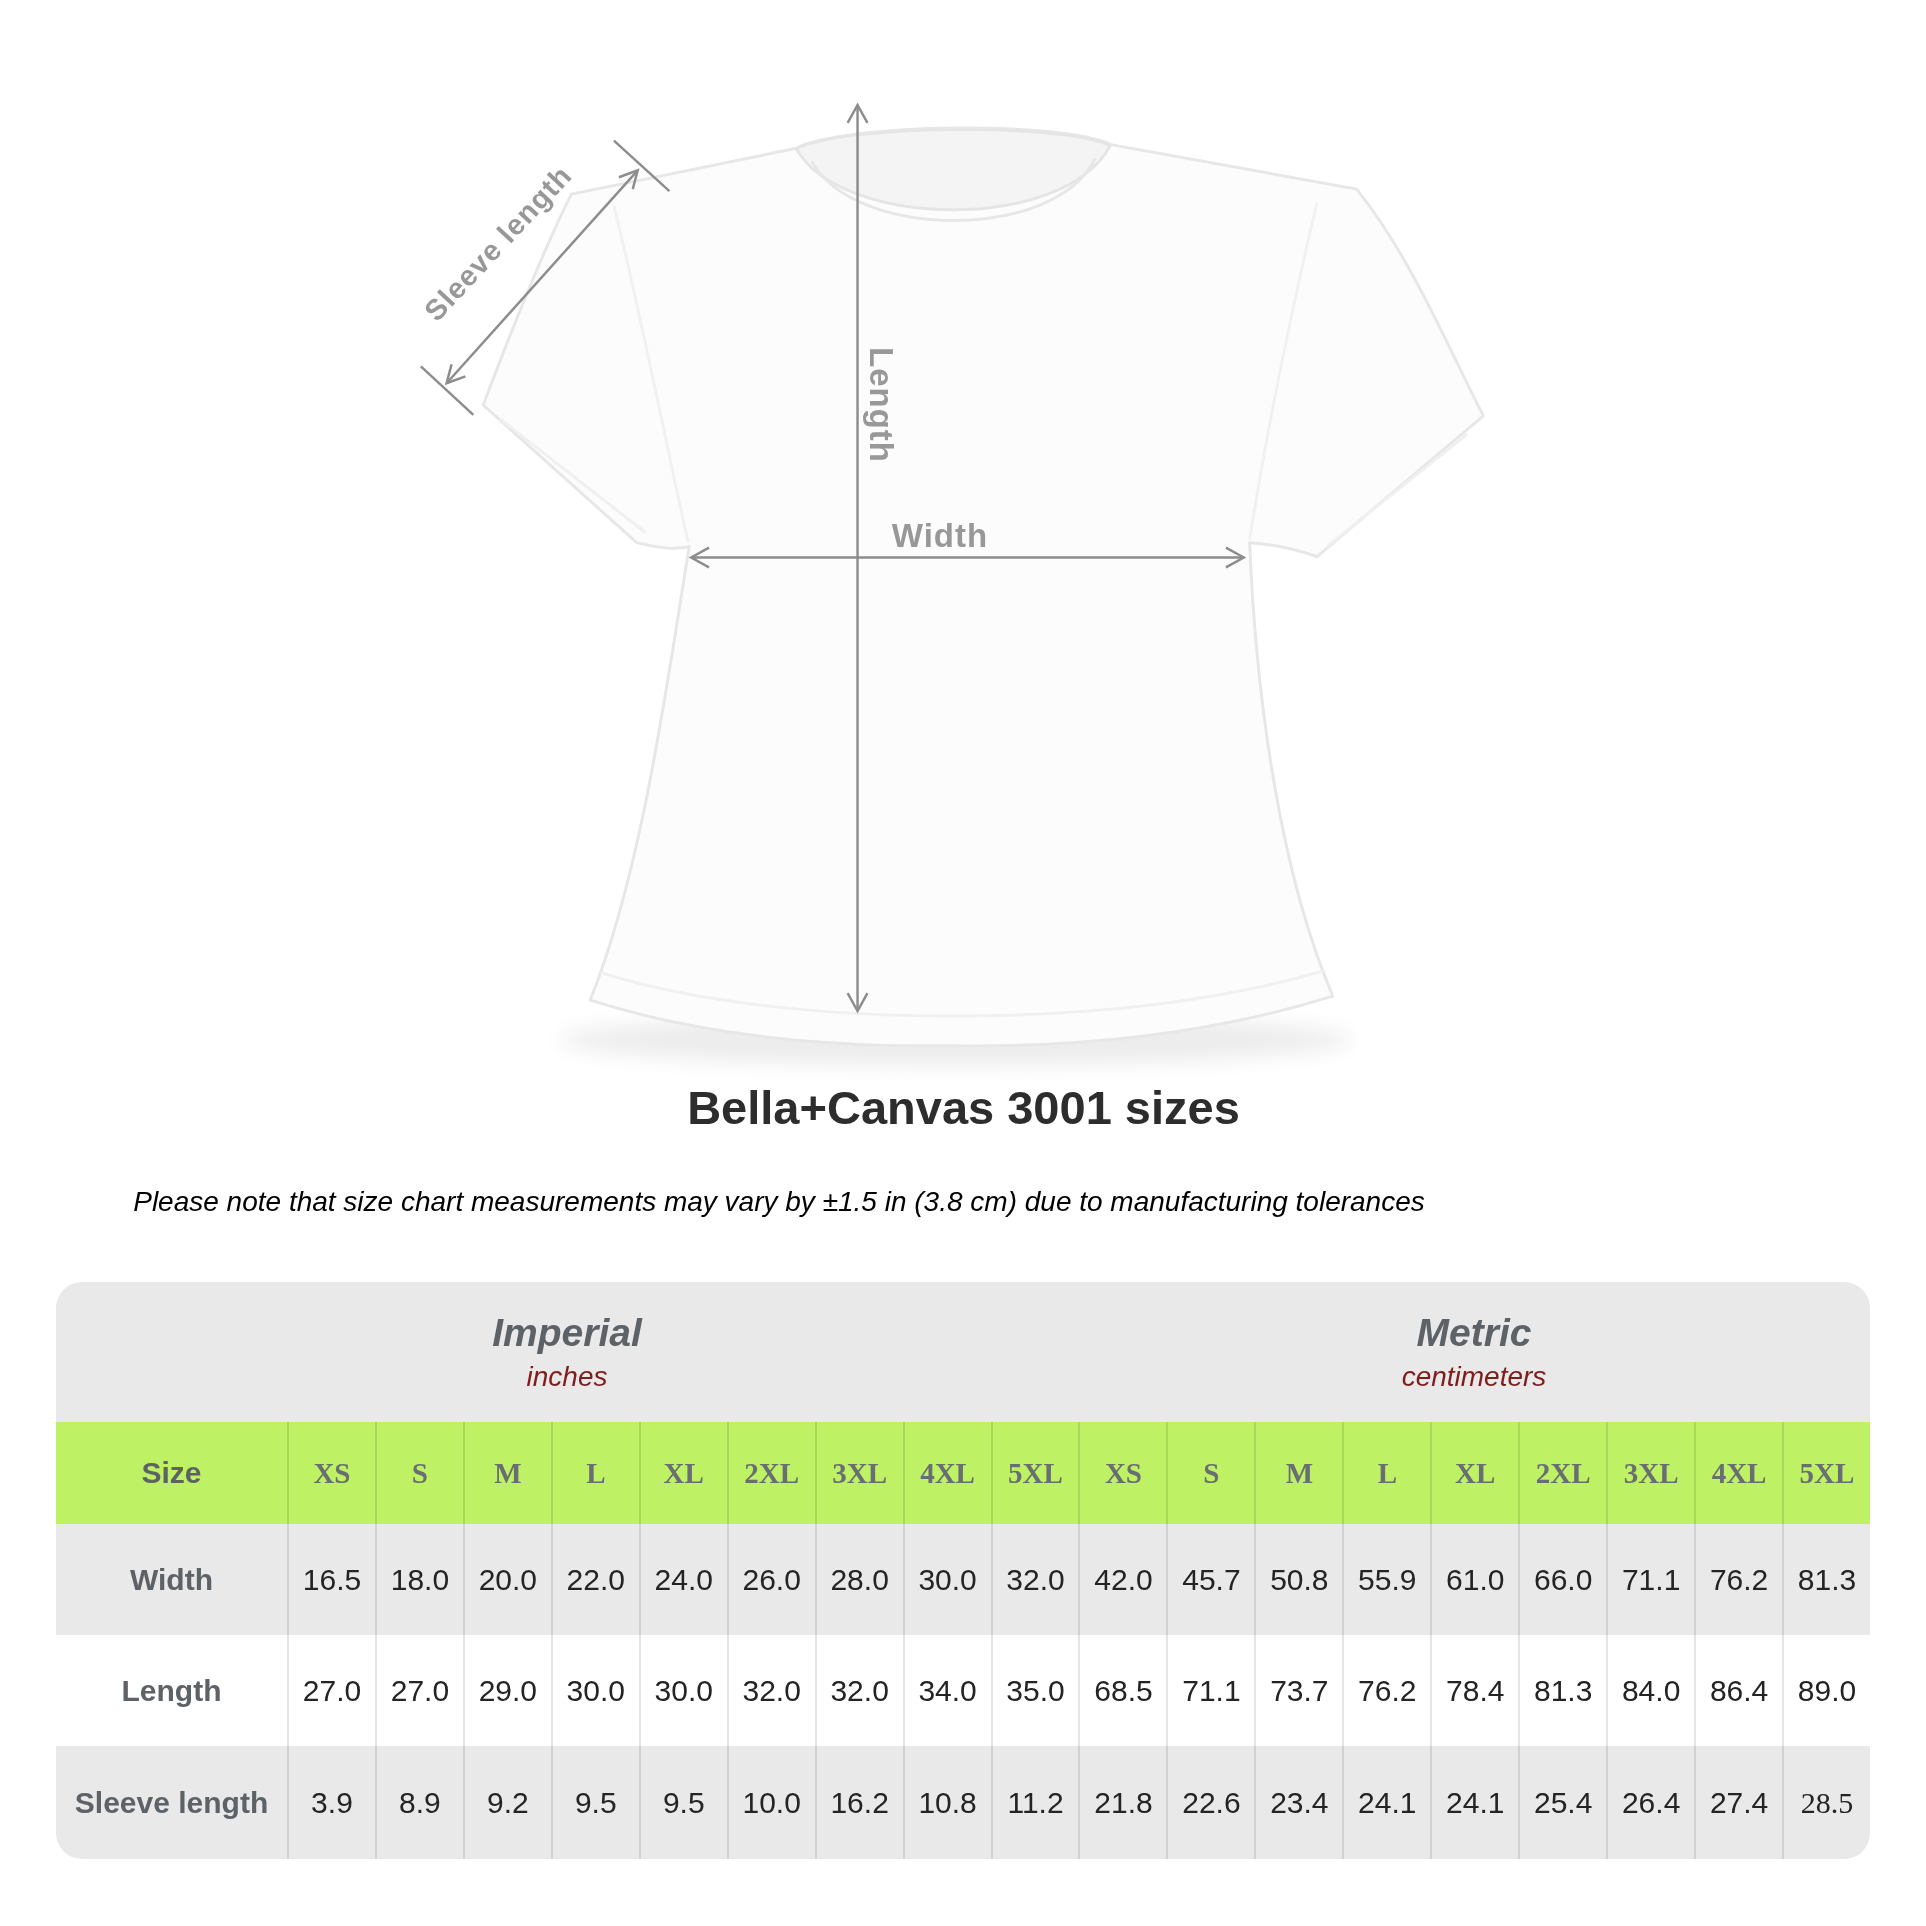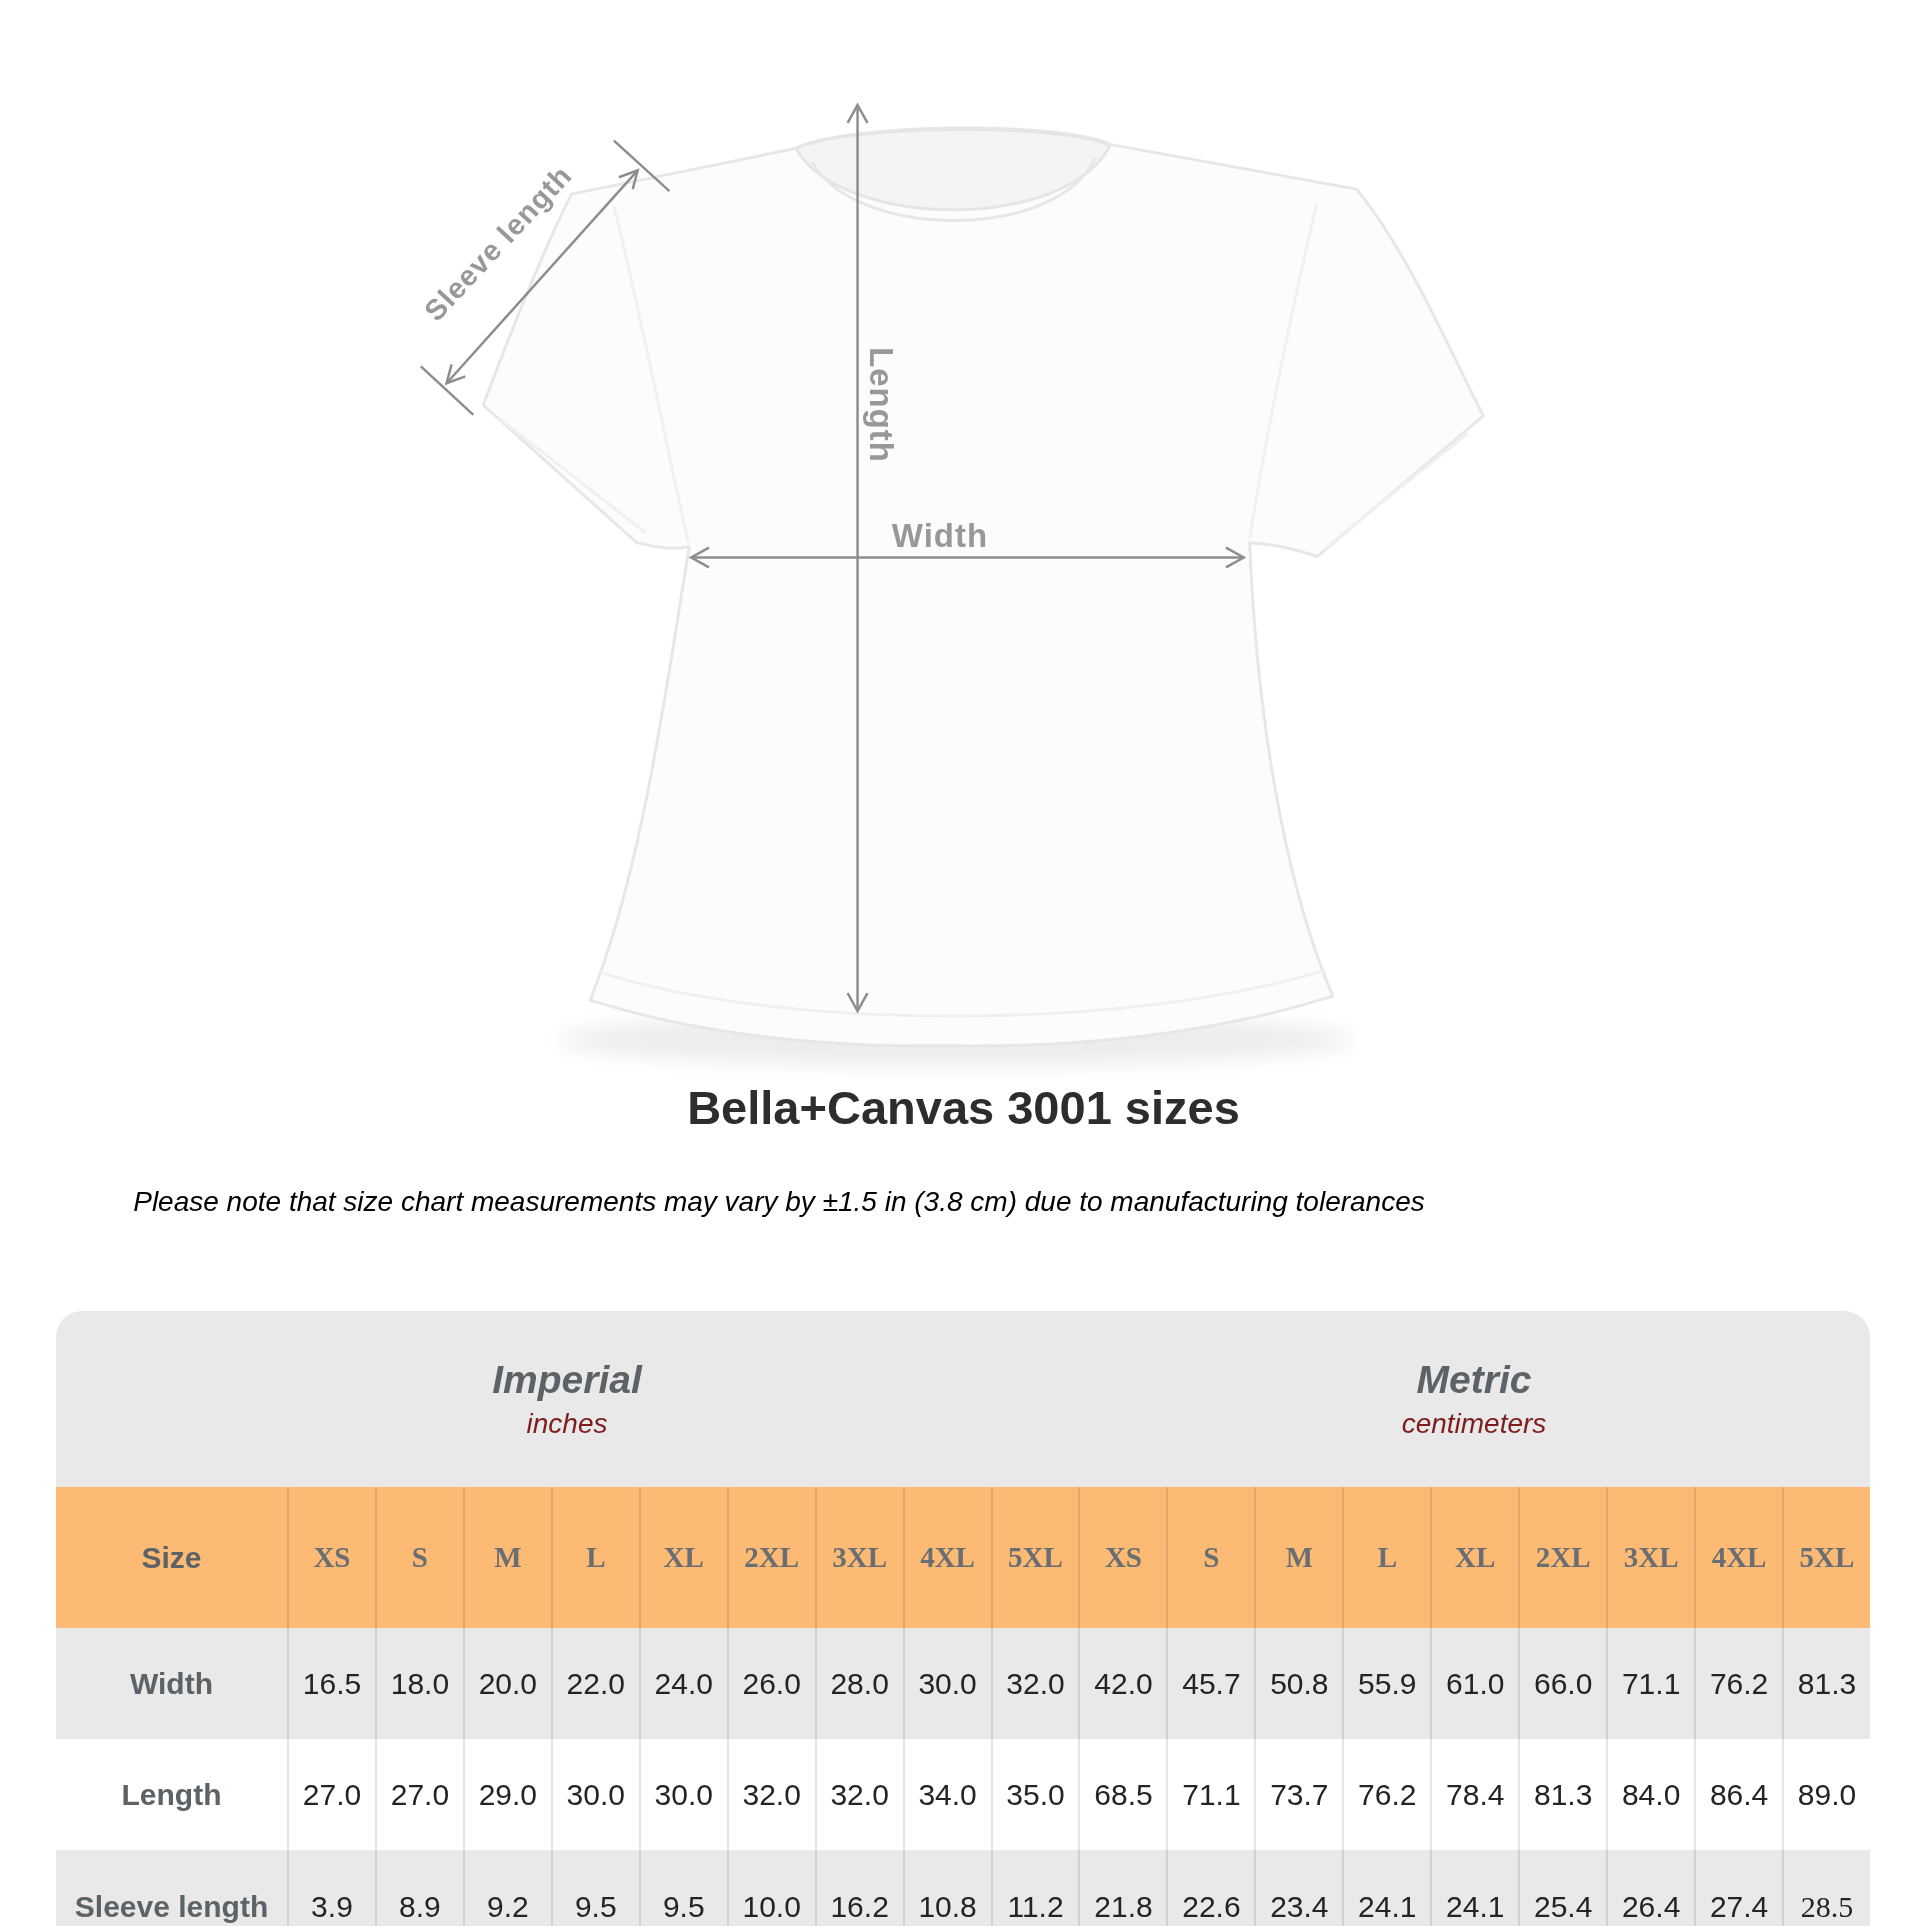--- a/index.html
+++ b/index.html
@@ -42,44 +42,43 @@
   .subtitle{
     position:absolute;left:0;top:1186px;width:1558px;
     text-align:center;
     font-size:28px;font-style:italic;color:#000000;
   }
   
   .size-table{
     position:absolute;left:56px;top:1282px;width:1814px;
   }
   .unit-band{
-    display:flex;height:176px;
+    display:flex;height:140px;
     background:#e9e9e9;
     border-radius:26px 26px 0 0;
-    margin-top:29px;
   }
   .unit-cell{
     display:flex;flex-direction:column;align-items:center;justify-content:center;
   }
   .unit-imperial{width:1022px;}
   .unit-metric{width:792px;}
   .unit-name{font-size:39px;font-weight:bold;font-style:italic;color:#5c6266;}
   .unit-sub{font-size:28px;font-style:italic;color:#7f1d1d;margin-top:6px;}
   .grid{
     display:grid;
     grid-template-columns:231px repeat(18,1fr);
   }
   .trow{display:contents;}
   .cell{
     display:flex;align-items:center;justify-content:center;
     font-size:30px;color:#242424;
     border-left:2px solid rgba(0,0,0,0.10);
   }
   .cell.first{border-left:none;}
-  .r0{height:141px;background:#fdba74;text-align:center;}
+  .r0{height:102px;background:#bef264;text-align:center;}
   .r1{height:111px;background:#e9e9e9;}
   .r2{height:111px;background:#ffffff;}
   .r3{height:113px;background:#e9e9e9;}
   .hdr{font-weight:bold;color:#686e72;font-size:29px;font-family:Liberation Serif, serif;}
   .lab{font-weight:bold;color:#5c6266;font-size:30px;}
   .bl{border-bottom-left-radius:26px;}
   .br{border-bottom-right-radius:26px;font-family:Liberation Serif, serif;}
 </style>
 </head>
 <body>

